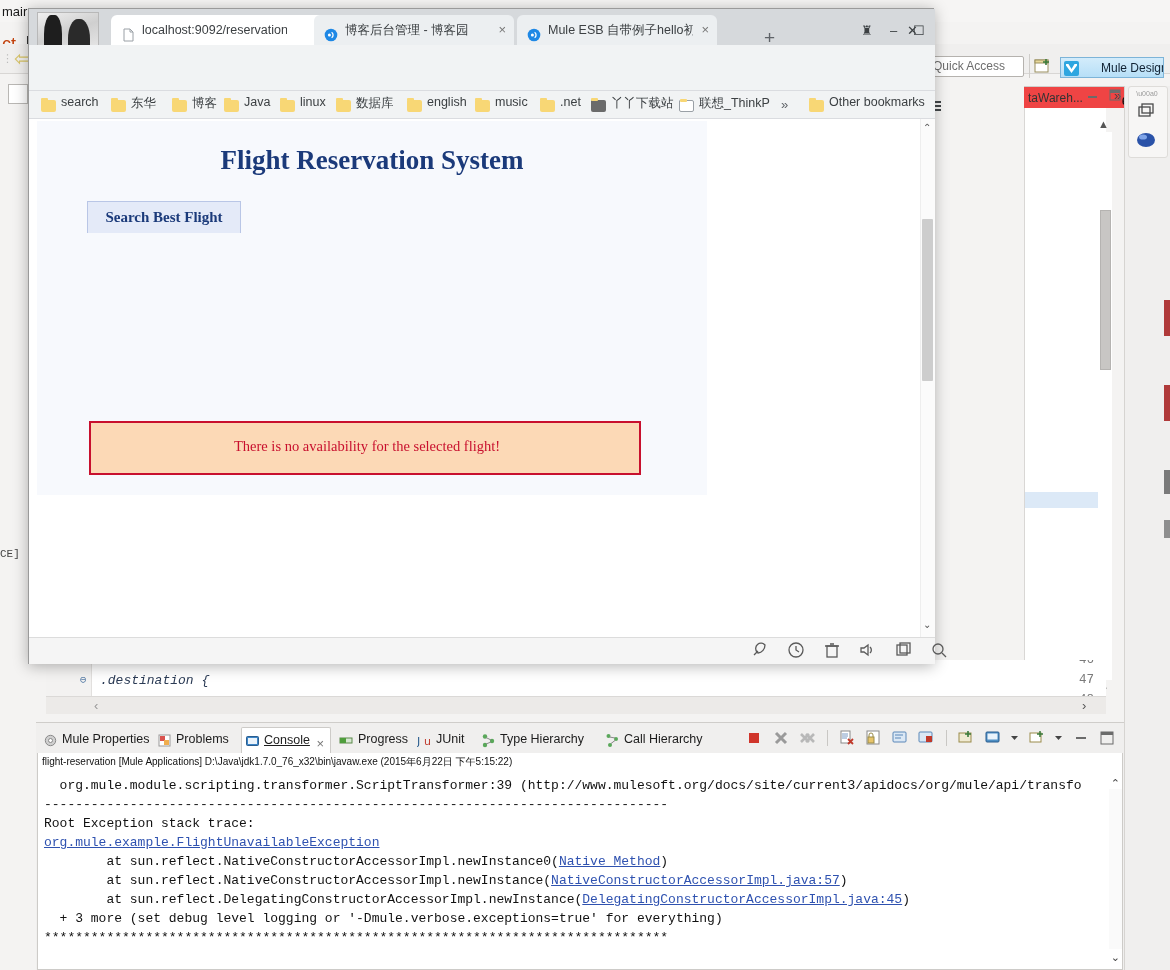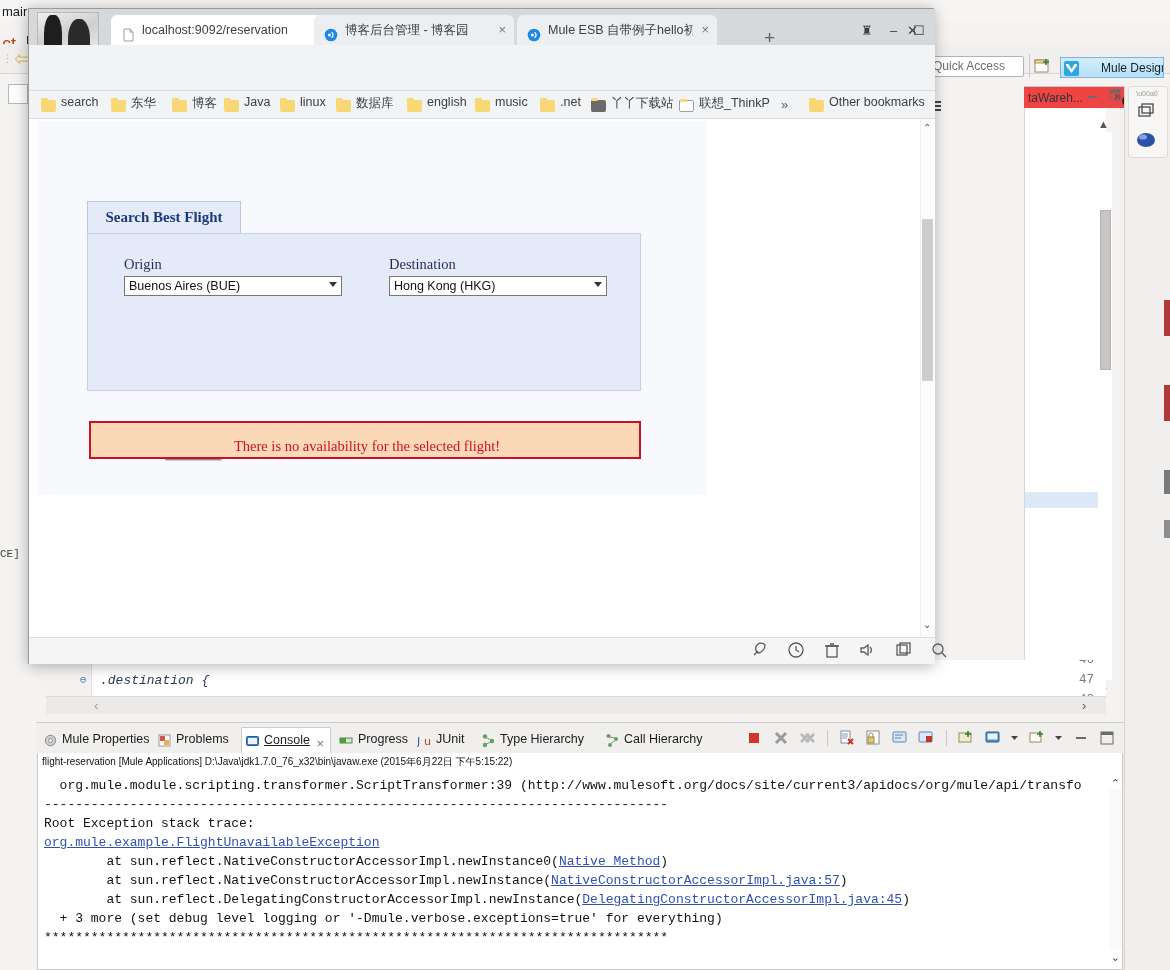--- a/index.html
+++ b/index.html
@@ -248,21 +248,21 @@
     white-space:nowrap; overflow:hidden;
   }
   .sel .arrow { position:absolute; right:4px; top:5px; border-left:4px solid transparent; border-right:4px solid transparent; border-top:5px solid #333; }
   .btn-search {
     position:absolute; left:128px; top:318px; width:56px; height:21px;
     background:linear-gradient(#f2f2f2,#dedede); border:1px solid #8f8f8f;
     font-family:"Liberation Sans", sans-serif; font-size:12.5px; color:#111; text-align:center; line-height:19px;
     box-shadow: 1px 1px 0 rgba(0,0,0,0.18);
   }
   .errbox {
-    position:absolute; left:52px; top:300px; width:552px; height:38px;
+    position:absolute; left:52px; top:300px; width:552px; height:54px;
     background:#fcd9b6; border:2px solid #c8102e;
   }
   .errtxt {
     position:absolute; left:0; top:15px; width:552px; text-align:center;
     font-family:"Liberation Serif", serif; font-size:14.5px; color:#c8102e;
   }
 
   .br-bottombar {
     position:absolute; left:0; top:628px; width:906px; height:27px; background:#f5f5f5;
     border-top:1px solid #dcdcdc;
@@ -740,33 +740,22 @@
         <span class="lbl">联想_ThinkP</span>
       </span>
     <span class="bm-chev" style="left:752px;">»</span>
     <span class="bm" style="left:780px;">
         <span class="folder"></span>
         <span class="lbl">Other bookmarks</span>
       </span>
 
     <div class="page-viewport">
       <div class="page-card">
+        <div class="page-title">Flight Reservation System</div>
         <div class="tabhead">Search Best Flight</div>
-        <div class="formbox">
-          <span class="fld-label" style="left:36px; top:22px;">Origin</span>
-          <div class="sel" style="left:36px; top:42px; width:218px;">
-            <span>Buenos Aires (BUE)</span>
-            <span class="arrow"></span>
-          </div>
-          <span class="fld-label" style="left:301px; top:22px;">Destination</span>
-          <div class="sel" style="left:301px; top:42px; width:218px;">
-            <span>Hong Kong (HKG)</span>
-            <span class="arrow"></span>
-          </div>
-        </div>
         <div class="btn-search">Search</div>
         <div class="errbox">
           <div class="errtxt">There is no availability for the selected flight!</div>
         </div>
       </div>
 
       <div class="pg-scrollbar-track"></div>
       <span class="pg-scroll-up">⌃</span>
       <span class="pg-scroll-dn">⌄</span>
       <div class="pg-scroll-thumb"></div>

